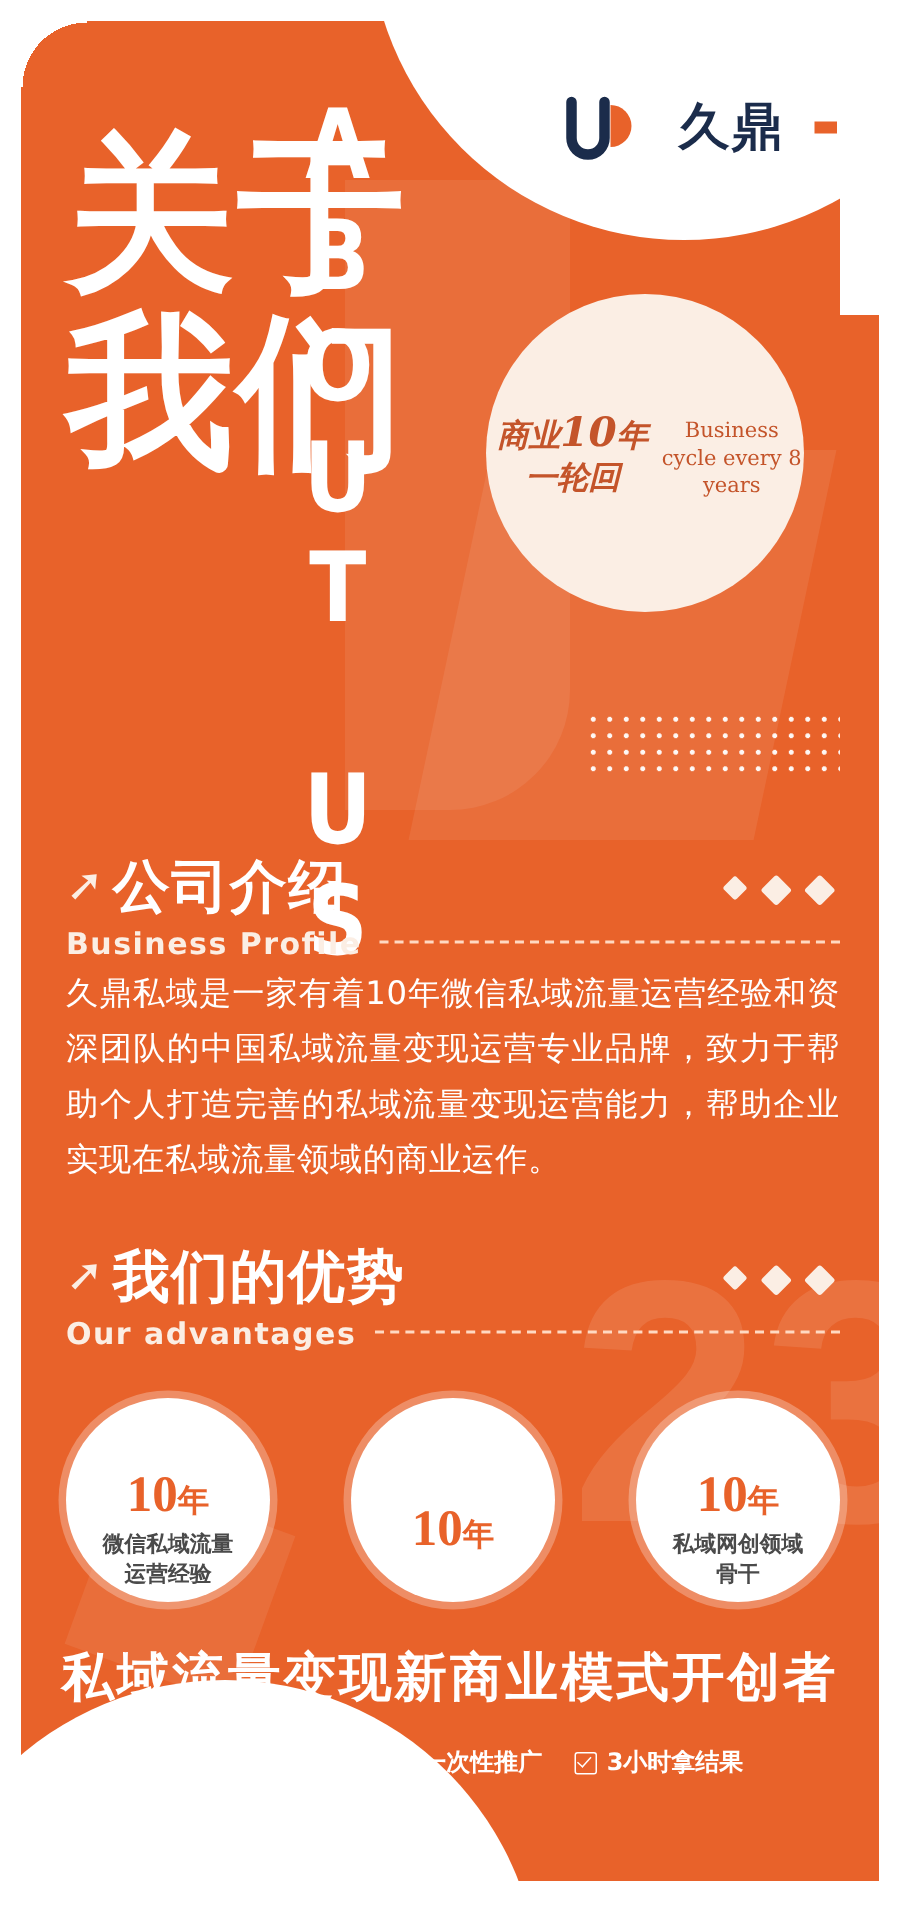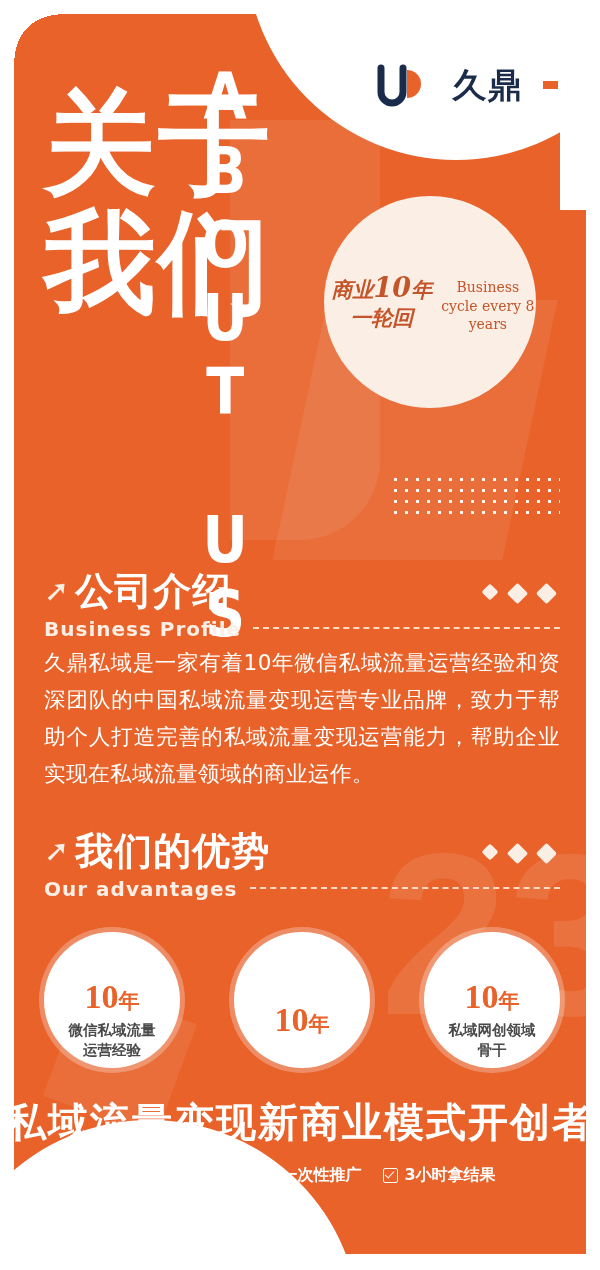--- a/index.html
+++ b/index.html
@@ -325,21 +325,21 @@
 
   .tagline {
     position: absolute;
     top: 1095px;
     left: 0;
     width: 600px;
     text-align: center;
     z-index: 15;
     font-family: "DejaVu Sans", sans-serif;
     font-weight: bold;
-    font-size: 40px;
+    font-size: 35px;
     color: #ffffff;
     letter-spacing: 2px;
   }
 
   .features {
     position: absolute;
     top: 1165px;
     left: 0;
     width: 542px;
     display: flex;

